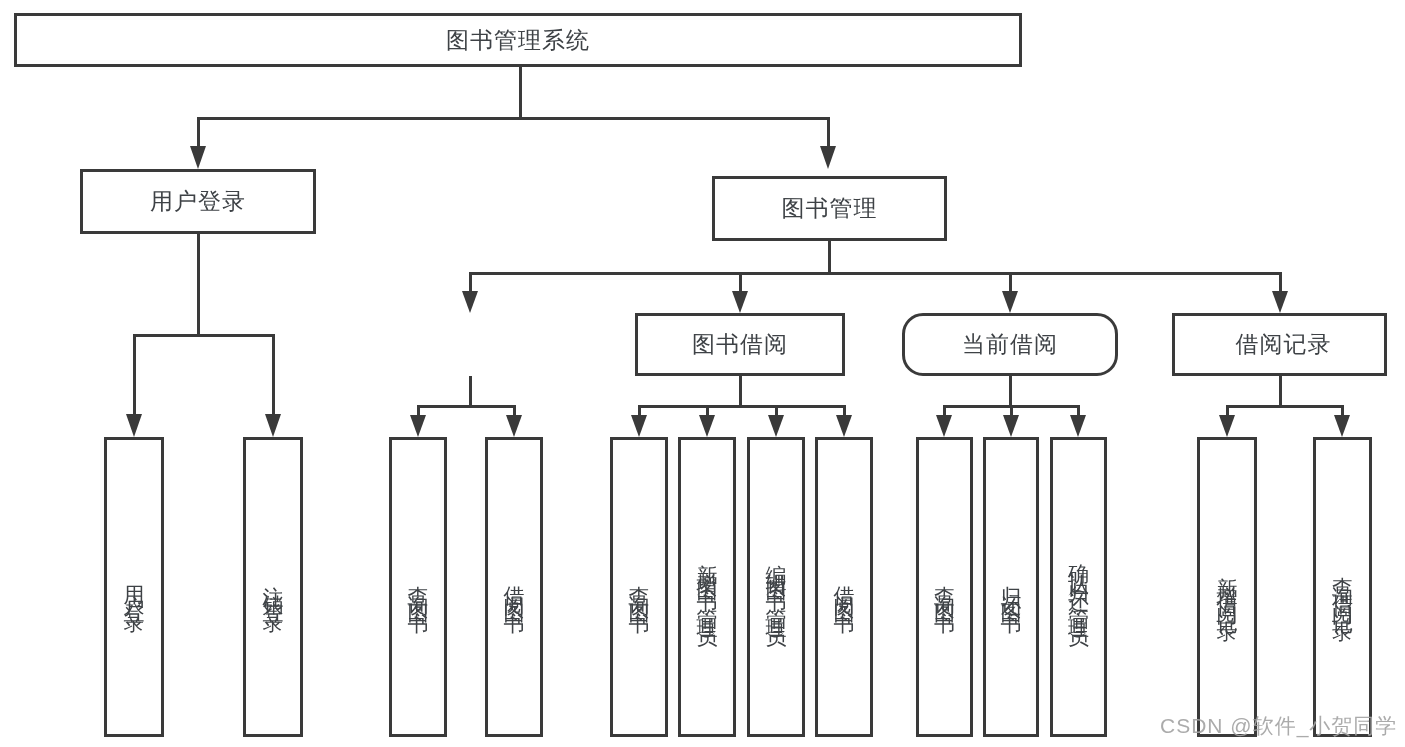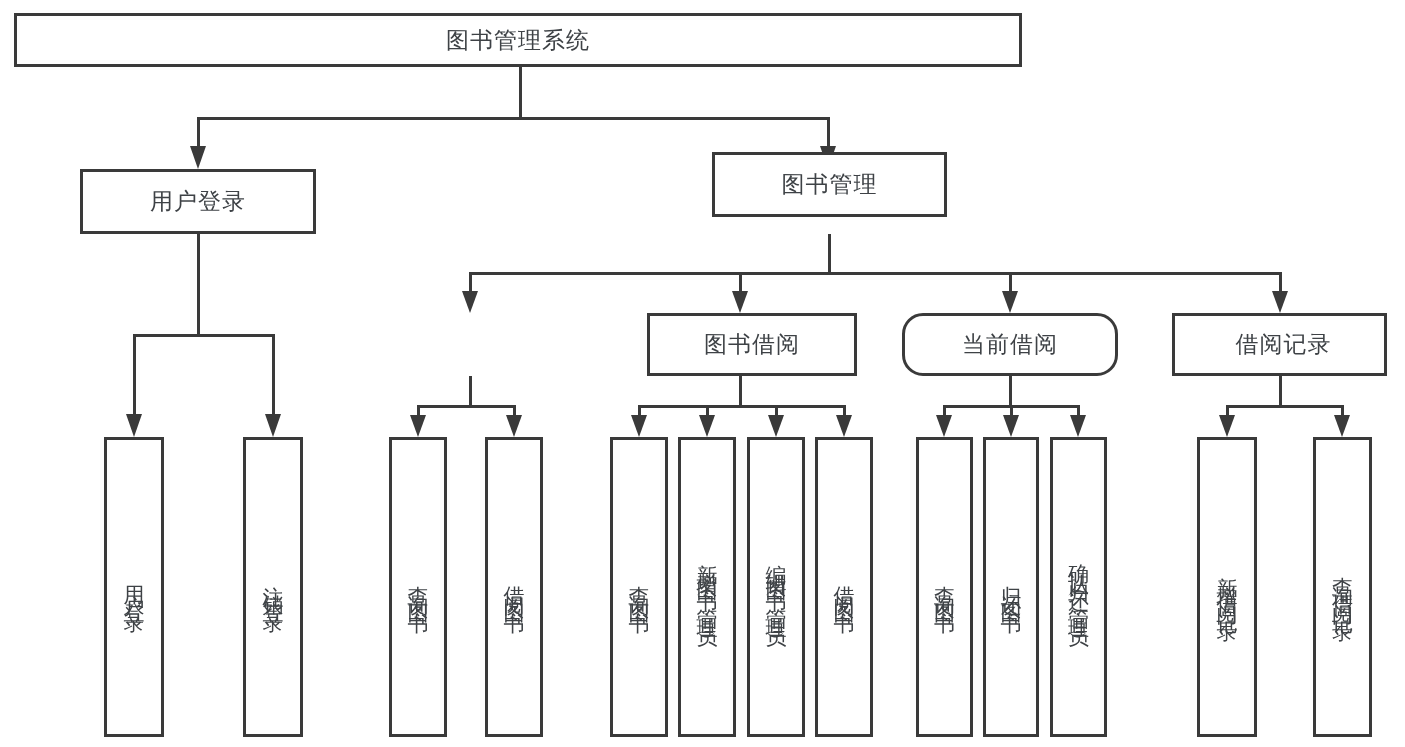--- a/index.html
+++ b/index.html
@@ -128,25 +128,25 @@
     <polygon points="1334,415 1350,415 1342,437" shape-rendering="auto"></polygon>
   </svg>
 
   <div class="node" style="left:14px; top:13px; width:1008px; height:54px;">
     <span>图书管理系统</span>
   </div>
 
   <div class="node" style="left:80px; top:169px; width:236px; height:65px;">
     <span>用户登录</span>
   </div>
-  <div class="node" style="left:712px; top:152px; width:235px; height:65px;">
+  <div class="node" style="left:712px; top:176px; width:235px; height:65px;">
     <span>图书管理</span>
   </div>
 
-  <div class="node" style="left:635px; top:313px; width:210px; height:63px;margin-left:12px;">
+  <div class="node" style="left:635px; top:313px; width:210px; height:63px;">
     <span>图书借阅</span>
   </div>
   <div class="node" style="left:902px; top:313px; width:216px; height:63px;border-radius:21px;">
     <span>当前借阅</span>
   </div>
   <div class="node" style="left:1172px; top:313px; width:215px; height:63px;padding-left:8px;">
     <span>借阅记录</span>
   </div>
 
   <div class="leaf" style="left:104px; width:60px;">
@@ -186,14 +186,15 @@
     <span class="vtext">确认归还（管理员）</span>
   </div>
 
   <div class="leaf" style="left:1197px; width:60px;">
     <span class="vtext">新增借阅记录</span>
   </div>
   <div class="leaf" style="left:1313px; width:59px;">
     <span class="vtext">查询借阅记录</span>
   </div>
 
+  <div class="watermark">CSDN @软件_小贺同学</div>
 
 </div>
 
 </body></html>

